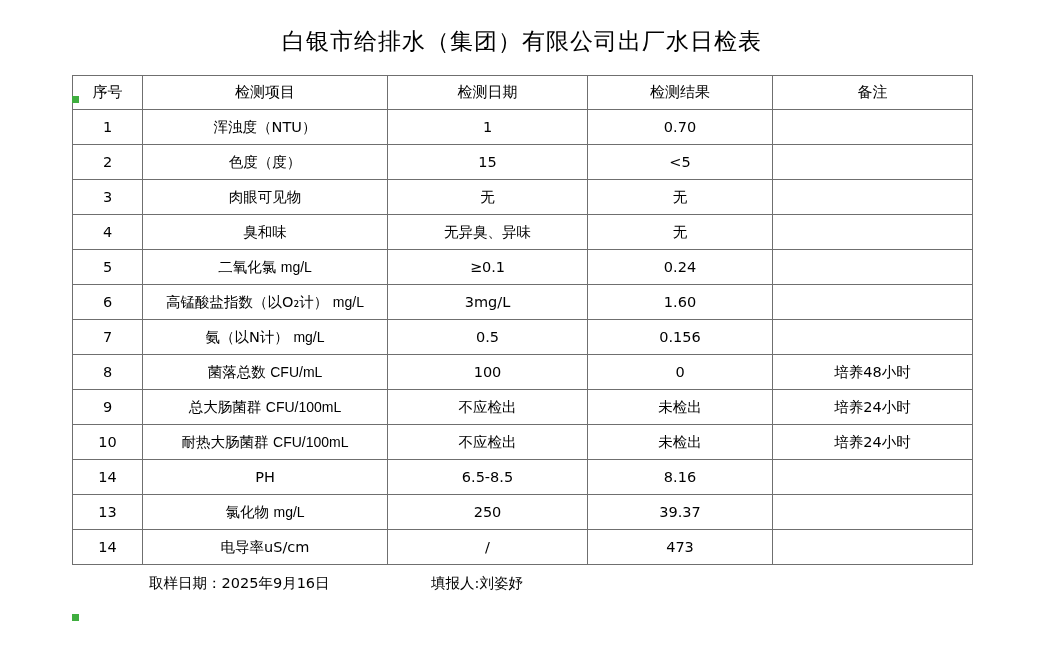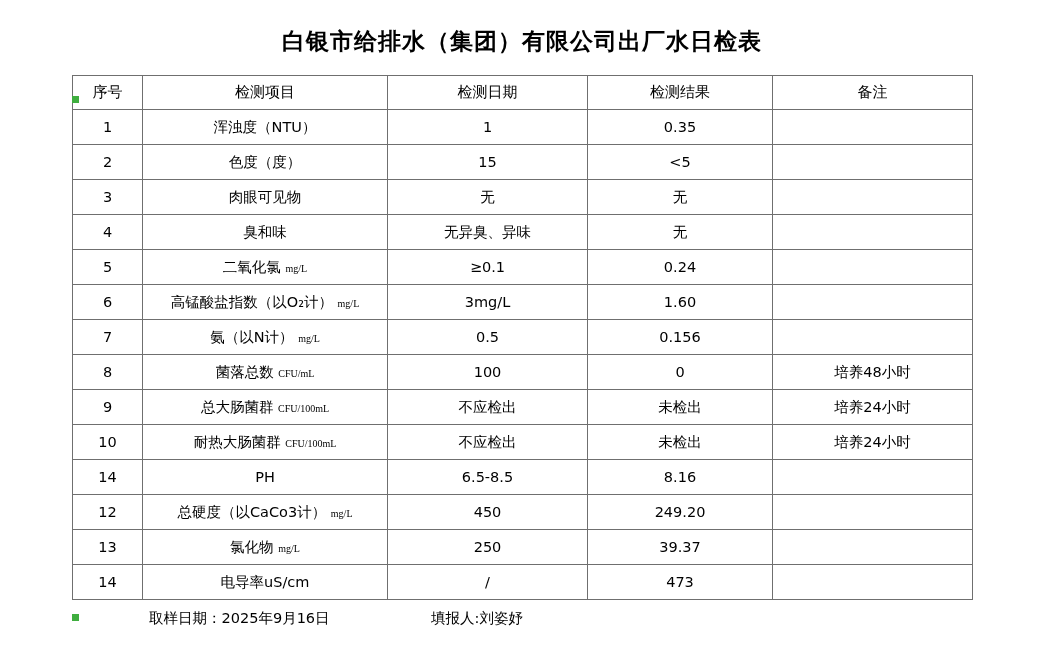--- a/index.html
+++ b/index.html
@@ -16,21 +16,21 @@
   }
   .page {
     position: relative;
     width: 1044px;
     height: 658px;
     box-sizing: border-box;
   }
   .title {
     text-align: center;
     font-size: 23px;
-    font-weight: bold;
+    font-weight: normal;
     letter-spacing: 1px;
     margin-top: 26px;
     margin-bottom: 0;
     font-family: "DejaVu Sans", "Liberation Sans", sans-serif;
   }
   .table-wrap {
     margin-top: 18px;
     padding-left: 72px;
   }
   table.report {
@@ -52,22 +52,22 @@
     height: 34px;
     font-size: 15px;
   }
   .col-no    { width: 70px; }
   .col-item  { width: 245px; }
   .col-std   { width: 200px; }
   .col-res   { width: 185px; }
   .col-note  { width: 200px; }
 
   .unit {
-    font-size: 10px;
-    font-family: Liberation Serif, serif;
+    font-size: 14px;
+    font-family: Liberation Sans, sans-serif;
   }
   .footer {
     margin-top: 9px;
     padding-left: 101px;
     padding-right: 72px;
     width: 900px;
     box-sizing: content-box;
     display: flex;
     font-size: 14.5px;
     font-family: "DejaVu Sans", "Liberation Sans", sans-serif;
@@ -108,21 +108,21 @@
           <td>序号</td>
           <td>检测项目</td>
           <td>检测日期</td>
           <td>检测结果</td>
           <td>备注</td>
         </tr>
       <tr>
             <td>1</td>
             <td><span>浑浊度（NTU）</span></td>
             <td>1</td>
-            <td>0.35</td>
+            <td>0.70</td>
             <td></td>
           </tr>
           <tr>
             <td>2</td>
             <td><span>色度（度）</span></td>
             <td>15</td>
             <td>&lt;5</td>
             <td></td>
           </tr>
           <tr>
@@ -182,27 +182,20 @@
             <td>培养24小时</td>
           </tr>
           <tr>
             <td>14</td>
             <td><span>PH</span></td>
             <td>6.5-8.5</td>
             <td>8.16</td>
             <td></td>
           </tr>
           <tr>
-            <td>12</td>
-            <td><span>总硬度（以CaCo3计）</span> <span class="unit">mg/L</span></td>
-            <td>450</td>
-            <td>249.20</td>
-            <td></td>
-          </tr>
-          <tr>
             <td>13</td>
             <td><span>氯化物</span> <span class="unit">mg/L</span></td>
             <td>250</td>
             <td>39.37</td>
             <td></td>
           </tr>
           <tr>
             <td>14</td>
             <td><span>电导率uS/cm</span></td>
             <td>/</td>

